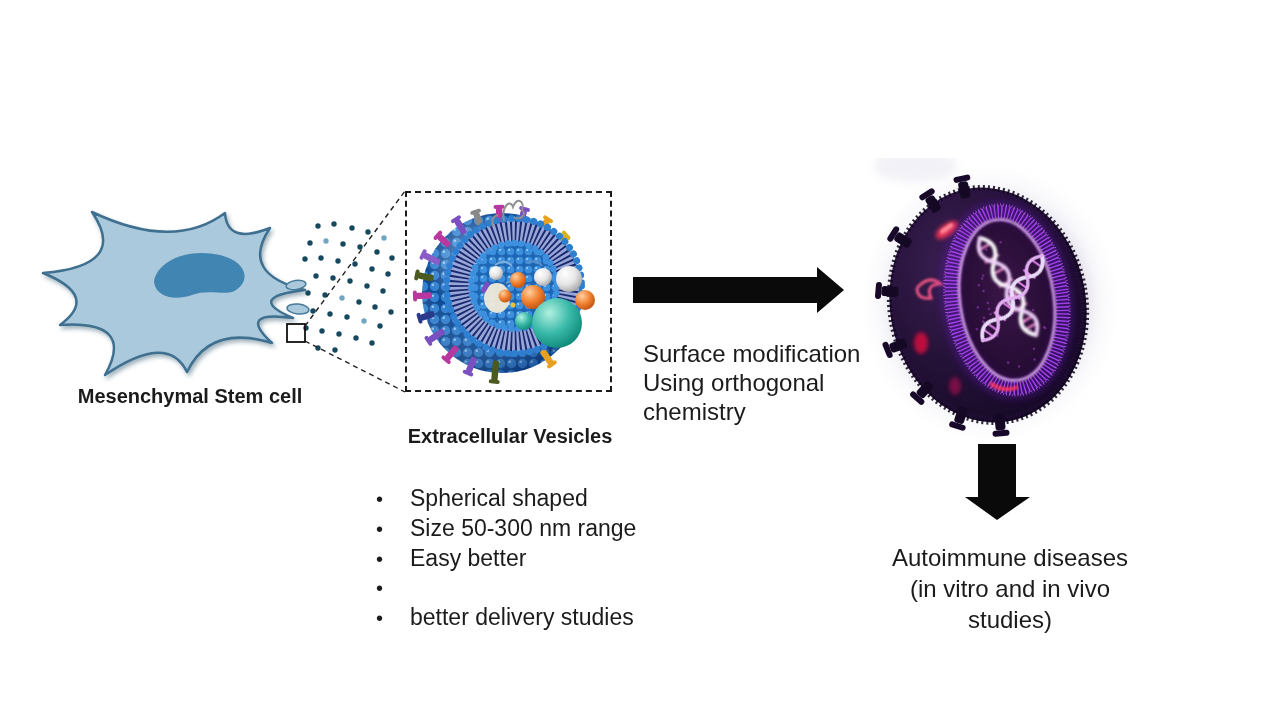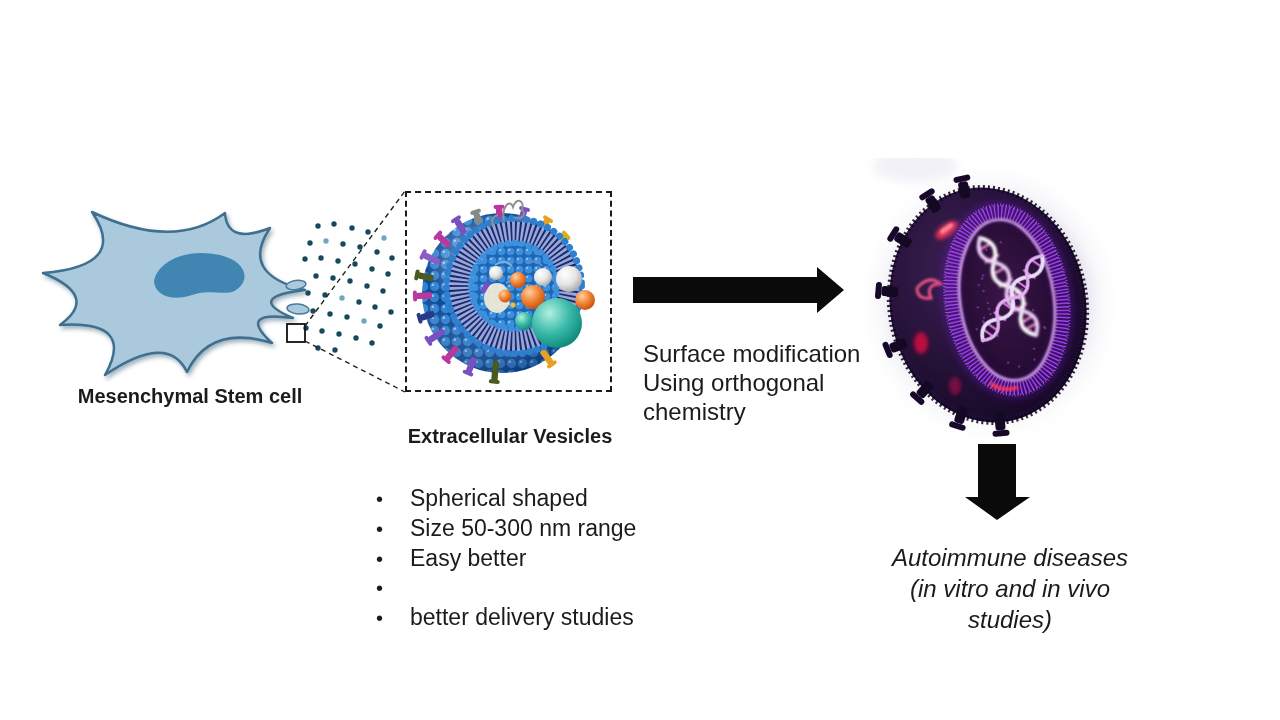--- a/index.html
+++ b/index.html
@@ -6,21 +6,21 @@
   #canvas{
     position:relative;width:1280px;height:720px;background:#ffffff;overflow:hidden;
     font-family:"Liberation Sans","DejaVu Sans",sans-serif;color:#1b1b1b;
   }
   .abs{position:absolute;}
   .caption{font-weight:bold;font-size:20px;text-align:center;letter-spacing:0;}
   .bodytext{font-size:24px;line-height:29px;}
   .dashed-box{border:2px dashed #1a1a1a;box-sizing:border-box;}
   .bullet-row{display:flex;align-items:baseline;font-size:23px;line-height:29px;}
   .bullet-row .mark{width:34px;text-align:left;padding-left:4px;font-size:20px;}
-  .outcome{font-size:24px;line-height:31px;text-align:center;font-style:italic;}
+  .outcome{font-size:24px;line-height:31px;text-align:center;}
   svg{display:block;}
 </style>
 </head>
 <body>
 
 <div id="canvas">
 
   <svg class="abs" style="left:30px;top:185px;" width="380" height="225" viewBox="0 0 380 225">
     <defs>
       <filter id="cellShadow" x="-20%" y="-20%" width="140%" height="140%">

